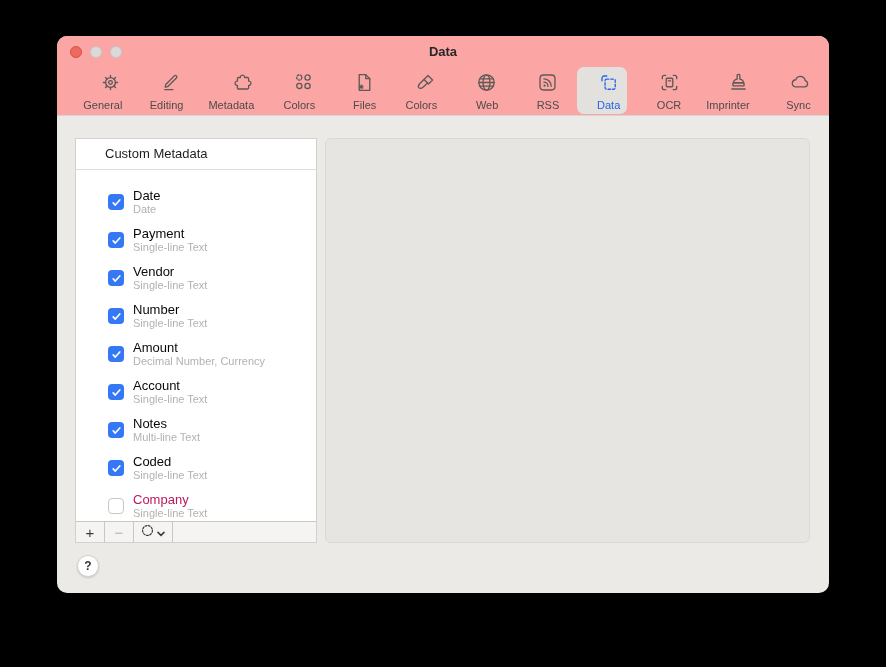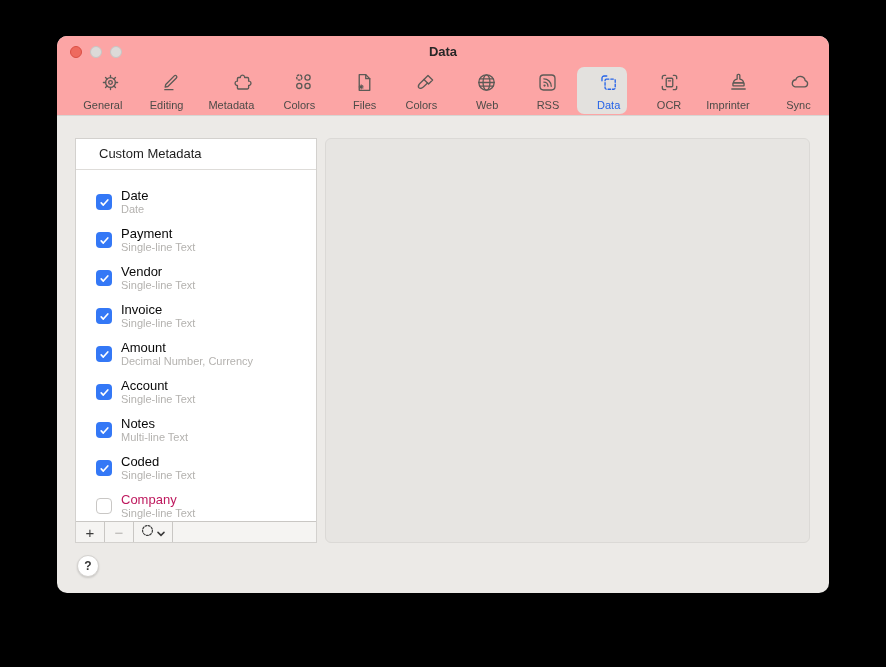--- a/index.html
+++ b/index.html
@@ -26,25 +26,25 @@
   .tb-item svg{width:23px;height:23px;stroke:#5c5a56;fill:none;
     stroke-width:1.4;stroke-linecap:round;stroke-linejoin:round;}
   .tb-item .tb-label{font-size:11px;color:#4d4b48;white-space:nowrap;}
   .tb-item.selected{background:#e3e1de;}
   .tb-item.selected svg{stroke:#2563e8;}
   .tb-item.selected .tb-label{color:#2563e8;}
   
   .content{position:absolute;left:0;top:80px;width:100%;height:477px;}
   .panel-left{position:absolute;left:18px;top:22px;width:242px;height:405px;
     background:#fff;border:1px solid #d3d1ce;box-sizing:border-box;}
-  .panel-header{height:30px;line-height:30px;padding-left:23px;font-size:13px;
+  .panel-header{height:30px;line-height:30px;padding-left:29px;font-size:13px;
     color:#1e1e1e;border-bottom:1px solid #dedcd9;}
   .rows{position:absolute;left:0;right:0;top:31px;bottom:21px;overflow:hidden;
     padding-top:13px;box-sizing:border-box;}
-  .row{display:flex;align-items:center;gap:9px;height:38px;padding-left:20px;}
+  .row{display:flex;align-items:center;gap:9px;height:38px;padding-left:20px;margin-left:12px;}
   .checkbox{width:16px;height:16px;border-radius:4px;box-sizing:border-box;flex:0 0 16px;
     display:flex;align-items:center;justify-content:center;}
   .checkbox.checked{background:#3478f6;}
   .checkbox.unchecked{background:#fff;border:1.5px solid #c9c7c5;}
   .checkbox svg{width:11px;height:11px;}
   .row-text{display:flex;flex-direction:column;justify-content:center;}
   .row-title{font-size:13px;color:#090909;line-height:15px;}
   .row-sub{font-size:11px;color:#b4b2af;line-height:13px;}
   .row.disabled .row-title{color:#be185d;}
   .list-footer{position:absolute;left:0;right:0;bottom:0;height:21px;
@@ -229,21 +229,21 @@
               </span>
           </div>
 
           <div class="row">
             <span class="checkbox checked">
                 <svg viewBox="0 0 12 12">
                   <path d="M2.4 6.4l2.3 2.4 4.9-5.6" fill="none" stroke="#fff" stroke-width="1.8" stroke-linecap="round" stroke-linejoin="round"></path>
                 </svg>
               </span>
             <span class="row-text">
-                <span class="row-title">Invoice</span>
+                <span class="row-title">Number</span>
                 <span class="row-sub">Single-line Text</span>
               </span>
           </div>
 
           <div class="row">
             <span class="checkbox checked">
                 <svg viewBox="0 0 12 12">
                   <path d="M2.4 6.4l2.3 2.4 4.9-5.6" fill="none" stroke="#fff" stroke-width="1.8" stroke-linecap="round" stroke-linejoin="round"></path>
                 </svg>
               </span>

